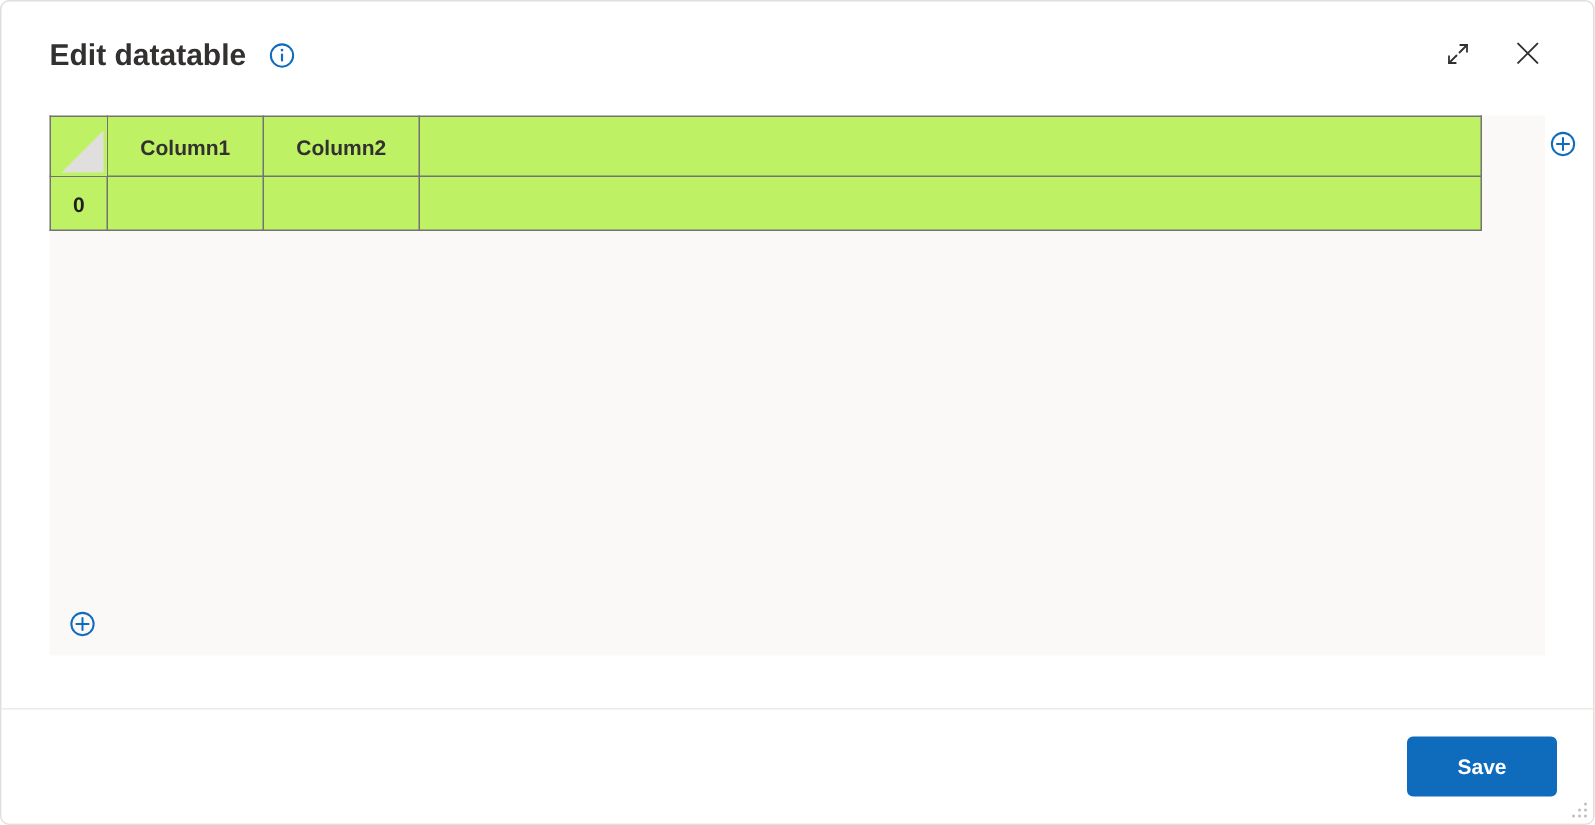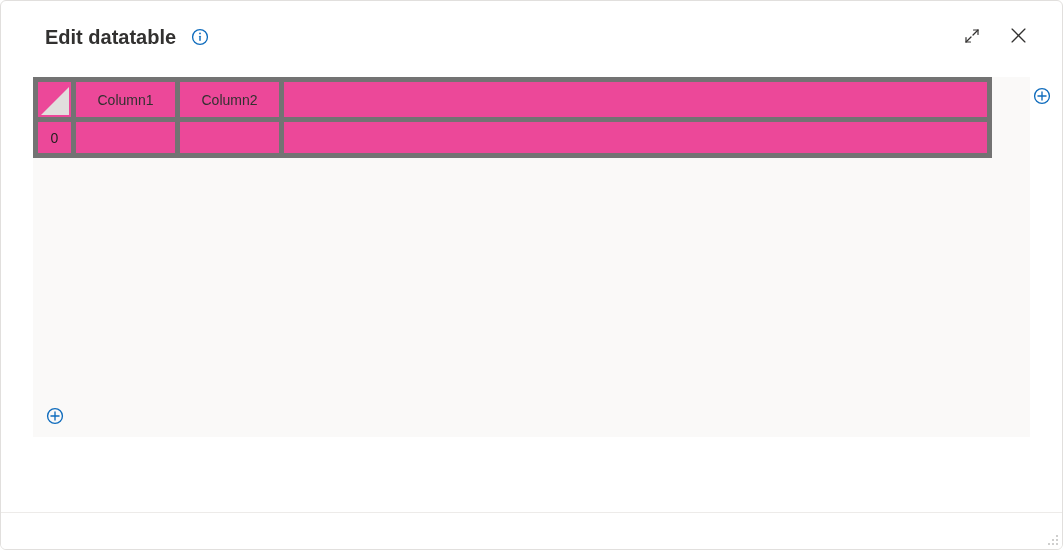--- a/index.html
+++ b/index.html
@@ -15,21 +15,21 @@
       width: 1063px;
       height: 550px;
       position: relative;
       border: 1px solid #e1dfdd;
       border-radius: 6px;
       overflow: hidden;
     }
     .header {
       display: flex;
       align-items: center;
-      padding: 20px 28px 10px 44px;
+      padding: 20px 28px 10px 32px;
       gap: 14px;
     }
     .dialog-title {
       font-size: 20px;
       font-weight: 600;
       color: #323130;
     }
     .info-icon-wrap {
       display: flex;
       align-items: center;
@@ -58,23 +58,23 @@
       background: #faf9f8;
     }
     .table-wrap {
       position: relative;
     }
     .datatable {
       border-collapse: collapse;
       table-layout: fixed;
     }
     .datatable th, .datatable td {
-      border: 5px solid #737373;
-      background: #ec4899;
-      font-weight: 400;
+      border: 1px solid #737373;
+      background: #bef264;
+      font-weight: 700;
       vertical-align: middle;
     }
     .corner-cell {
       width: 38px;
       height: 40px;
       background: #fff;
       position: relative;
     }
     .corner-triangle {
       position: absolute;
@@ -243,20 +243,21 @@
     <span>
       <svg width="18" height="18" viewBox="0 0 20 20" fill="none">
         <circle cx="10" cy="10" r="8.25" stroke="#0f6cbd" stroke-width="1.5"></circle>
         <path d="M10 5.5 V14.5 M5.5 10 H14.5" stroke="#0f6cbd" stroke-width="1.5" stroke-linecap="round"></path>
       </svg>
     </span>
   </button>
 </div>
 
 <div class="footer">
+  <button class="btn btn-primary">Save</button>
 </div>
 
 <div class="resize-grip">
   <svg width="14" height="14" viewBox="0 0 14 14">
     <circle cx="12" cy="4" r="1" fill="#605e5c"></circle>
     <circle cx="8" cy="8" r="1" fill="#605e5c"></circle>
     <circle cx="12" cy="8" r="1" fill="#605e5c"></circle>
     <circle cx="4" cy="12" r="1" fill="#605e5c"></circle>
     <circle cx="8" cy="12" r="1" fill="#605e5c"></circle>
     <circle cx="12" cy="12" r="1" fill="#605e5c"></circle>

